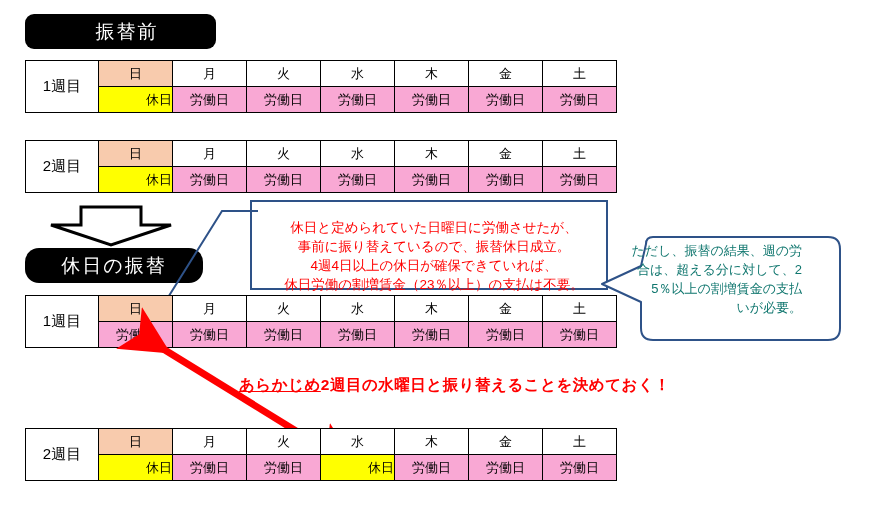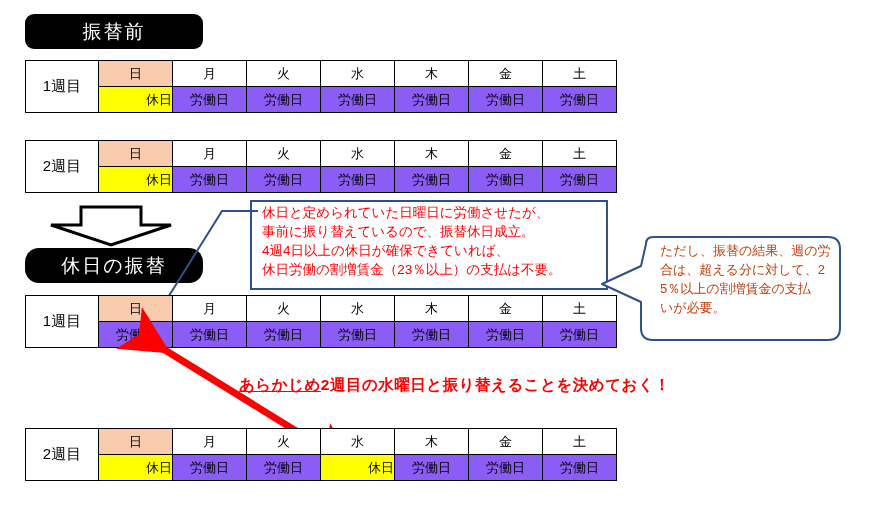--- a/index.html
+++ b/index.html
@@ -23,21 +23,21 @@
     color: #ffffff;
     border-radius: 9px;
     display: flex;
     align-items: center;
     justify-content: center;
     font-size: 19px;
     letter-spacing: 2px;
     font-weight: normal;
     white-space: nowrap;
   }
-  #banner-before { left: 25px; top: 14px;  width: 178px; height: 35px; }
+  #banner-before { left: 25px; top: 14px;  width: 178px; height: 35px; padding-left: 13px; }
   #banner-after  { left: 25px; top: 248px; width: 178px; height: 35px; border-radius: 14px; }
 
   
   .sched {
     position: absolute;
     border-collapse: collapse;
     table-layout: fixed;
     background: #ffffff;
   }
   .sched td {
@@ -49,21 +49,21 @@
     padding: 0;
     white-space: nowrap;
   }
   .sched td.wk {
     width: 72px;
     font-size: 15px;
     background: #ffffff;
   }
   .sched td.day   { width: 73px; background: #ffffff; }
   .sched td.sun   { background: #f8cbad; }
-  .sched td.work  { background: #8b5cf6; }
+  .sched td.work  { background: #f9a8d4; }
   .sched td.rest  { background: #ffff00; text-align: right; }
 
   #table-week1-before { left: 25px; top: 60px; }
   #table-week2-before { left: 25px; top: 140px; }
   #table-week1-after  { left: 25px; top: 295px; }
   #table-week2-after  { left: 25px; top: 428px; }
 
   
   #down-arrow {
     position: absolute;
@@ -79,22 +79,23 @@
     left: 250px;
     top: 200px;
     width: 358px;
     height: 90px;
     box-sizing: border-box;
     border: 2px solid #2e5288;
     background: #ffffff;
     color: #ff0000;
     font-size: 13.5px;
     line-height: 1.42;
-    padding: 1px 0 0 10px;
-    white-space: nowrap;
+    padding: 16px 0 0 10px;
+    white-space: nowrap;
+    text-align: center;
   }
 
   
   #leader-line {
     position: absolute;
     left: 140px;
     top: 205px;
     width: 120px;
     height: 110px;
     overflow: visible;
@@ -103,27 +104,28 @@
   
   #callout {
     position: absolute;
     left: 600px;
     top: 232px;
     width: 248px;
     height: 118px;
   }
   #callout-text {
     position: absolute;
-    left: 660px;
+    left: 606px;
     top: 242px;
     width: 196px;
-    color: #c2410c;
+    color: #0f766e;
     font-size: 13px;
     line-height: 1.45;
     letter-spacing: 0px;
+    text-align: right;
   }
 
   
   #red-arrow {
     position: absolute;
     left: 140px;
     top: 335px;
     width: 230px;
     height: 145px;
     overflow: visible;

